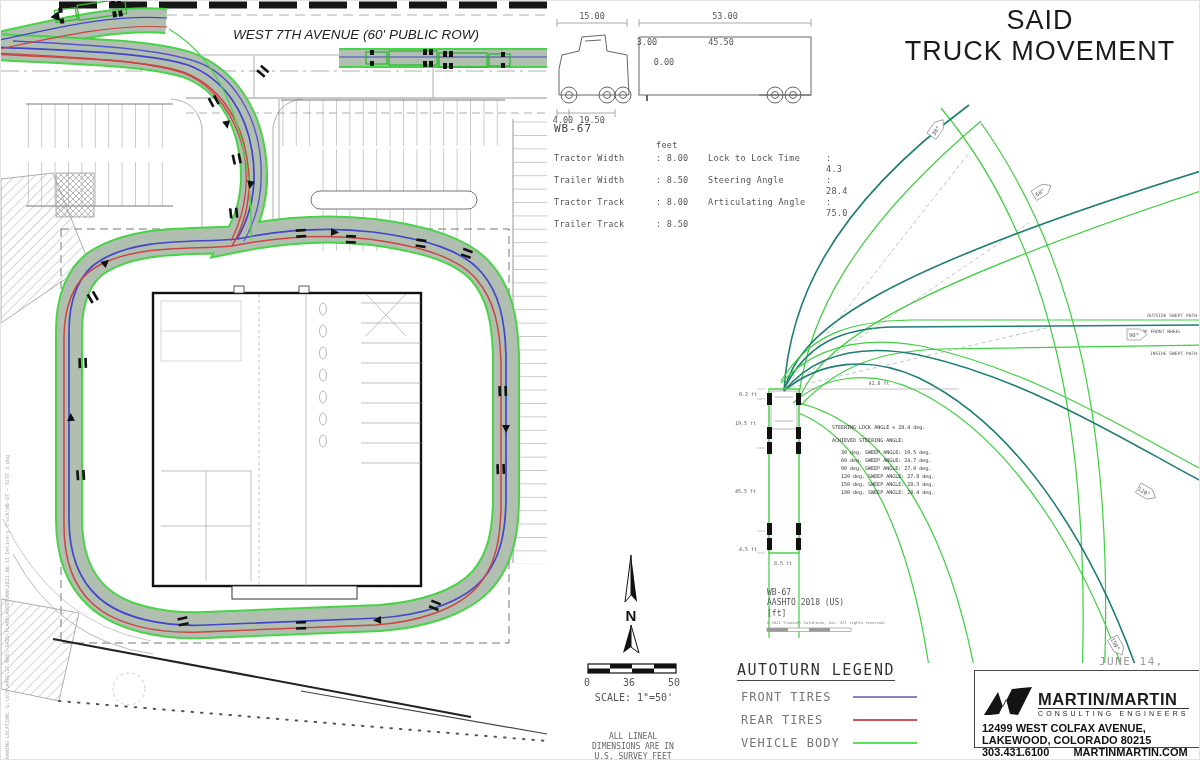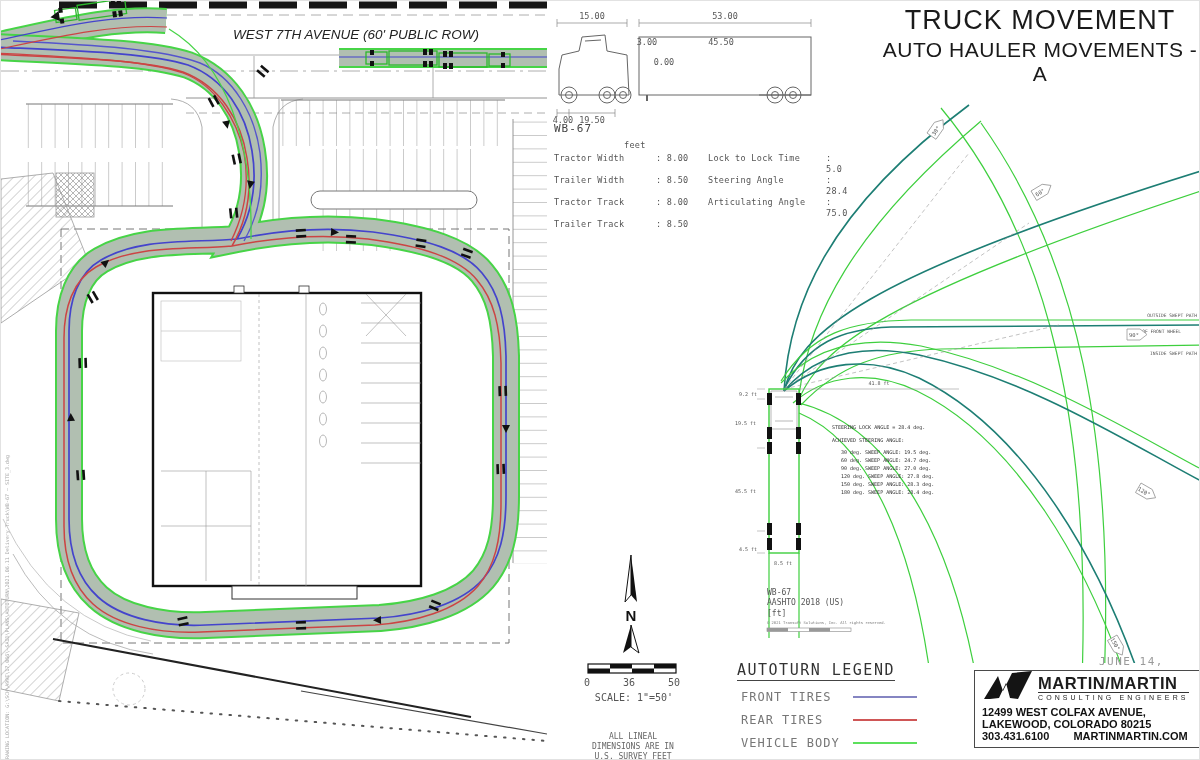--- a/index.html
+++ b/index.html
@@ -11,39 +11,39 @@
 
   
   .title-block { left:878px; top:4px; width:322px; text-align:center; color:#1a1a1a; }
   .title-l1 { font-size:27px; letter-spacing:1px; }
   .title-l2 { font-size:27px; letter-spacing:1px; }
   .title-l3 { font-size:21px; letter-spacing:.5px; margin-top:2px; }
 
   
   .spec-table { left:553px; top:139px; width:290px; font-size:8.5px; line-height:11px; letter-spacing:.3px; }
   .spec-row { display:grid; grid-template-columns:102px 52px 118px auto; }
-  .spec-feet { margin-left:70px; height:13px; }
+  .spec-feet { margin-left:102px; height:13px; }
 
   .wb-label { left:553px; top:121px; font-size:11px; color:#444; letter-spacing:1px; }
 
   
   .scale-ticks { left:583px; top:676px; width:96px; display:flex; justify-content:space-between; font-size:10px; color:#555; }
   .scale-label { left:578px; top:691px; width:110px; text-align:center; font-size:10px; color:#555; }
   .scale-notes { left:566px; top:731px; width:132px; text-align:center; font-size:8px; line-height:10px; color:#666; }
 
   
   .legend { left:736px; top:659px; width:180px; color:#555; }
   .legend-title { font-size:15px; letter-spacing:1.5px; color:#333; border-bottom:1.2px solid #444; display:inline-block; padding-bottom:1px; }
   .legend-row { display:flex; align-items:center; margin-top:9px;justify-content:flex-end; }
   .legend-row .lab { width:112px; font-size:12px; letter-spacing:1px; color:#777; }
   .legend-row .line { width:64px; height:2px; }
 
   
   .date { left:1098px; top:654px; font-size:11px; letter-spacing:1.5px; color:#9a9a9a; }
-  .firm-box { left:973px; top:669px; width:226px; height:78px; border:1.5px solid #4a4a4a; background:#fff; padding:0 7px 0 7px; }
+  .firm-box { left:973px; top:669px; width:226px; height:78px; border:1.5px solid #4a4a4a; background:#fff; padding:16px 7px 0 7px; }
   .firm-top { display:flex; align-items:flex-end; }
   .firm-name { font-size:16.5px; font-weight:bold; color:#1c1c1c; font-variant:small-caps; letter-spacing:.5px; line-height:15px; }
   .firm-tag { font-size:7px; letter-spacing:3.1px; color:#222; border-top:1px solid #333; margin-top:1px; padding-top:1px; }
   .firm-addr { font-size:11px; font-weight:bold; color:#111; margin-top:5px; line-height:12px; }
 
   .dwg-loc { left:-369px; top:383px; width:750px; transform:rotate(-90deg); transform-origin:center center; font-size:5px; color:#aaa; white-space:nowrap; text-align:left; }
 </style>
 </head>
 <body>
 
@@ -343,21 +343,21 @@
     </g>
   </svg>
   <div class="abs cad wb-label">WB-67</div>
 
   <div class="abs cad spec-table">
     <div class="spec-feet">feet</div>
     <div class="spec-row">
       <span>Tractor Width</span>
       <span>: 8.00</span>
       <span>Lock to Lock Time</span>
-      <span>: 5.0</span>
+      <span>: 4.3</span>
     </div>
     <div class="spec-row">
       <span>Trailer Width</span>
       <span>: 8.50</span>
       <span>Steering Angle</span>
       <span>: 28.4</span>
     </div>
     <div class="spec-row">
       <span>Tractor Track</span>
       <span>: 8.00</span>
@@ -366,22 +366,22 @@
     </div>
     <div class="spec-row">
       <span>Trailer Track</span>
       <span>: 8.50</span>
       <span></span>
         <span></span>
     </div>
   </div>
 
   <div class="abs title-block">
+    <div class="title-l1">SAID</div>
     <div class="title-l2">TRUCK MOVEMENT</div>
-    <div class="title-l3">AUTO HAULER MOVEMENTS - A</div>
   </div>
 
   <svg class="abs" style="left:728px;top:92px" width="472" height="570" viewBox="0 0 472 570">
 
     <g fill="none" stroke="#3ecf3e" stroke-width="1.2">
       <path d="M212,15 C320,145 365,335 352,613"></path>
       <path d="M252,30 C348,165 388,345 374,613"></path>
       <path d="M70,310 C150,330 222,420 252,613"></path>
       <path d="M70,320 C130,345 185,430 205,613"></path>
     </g>

